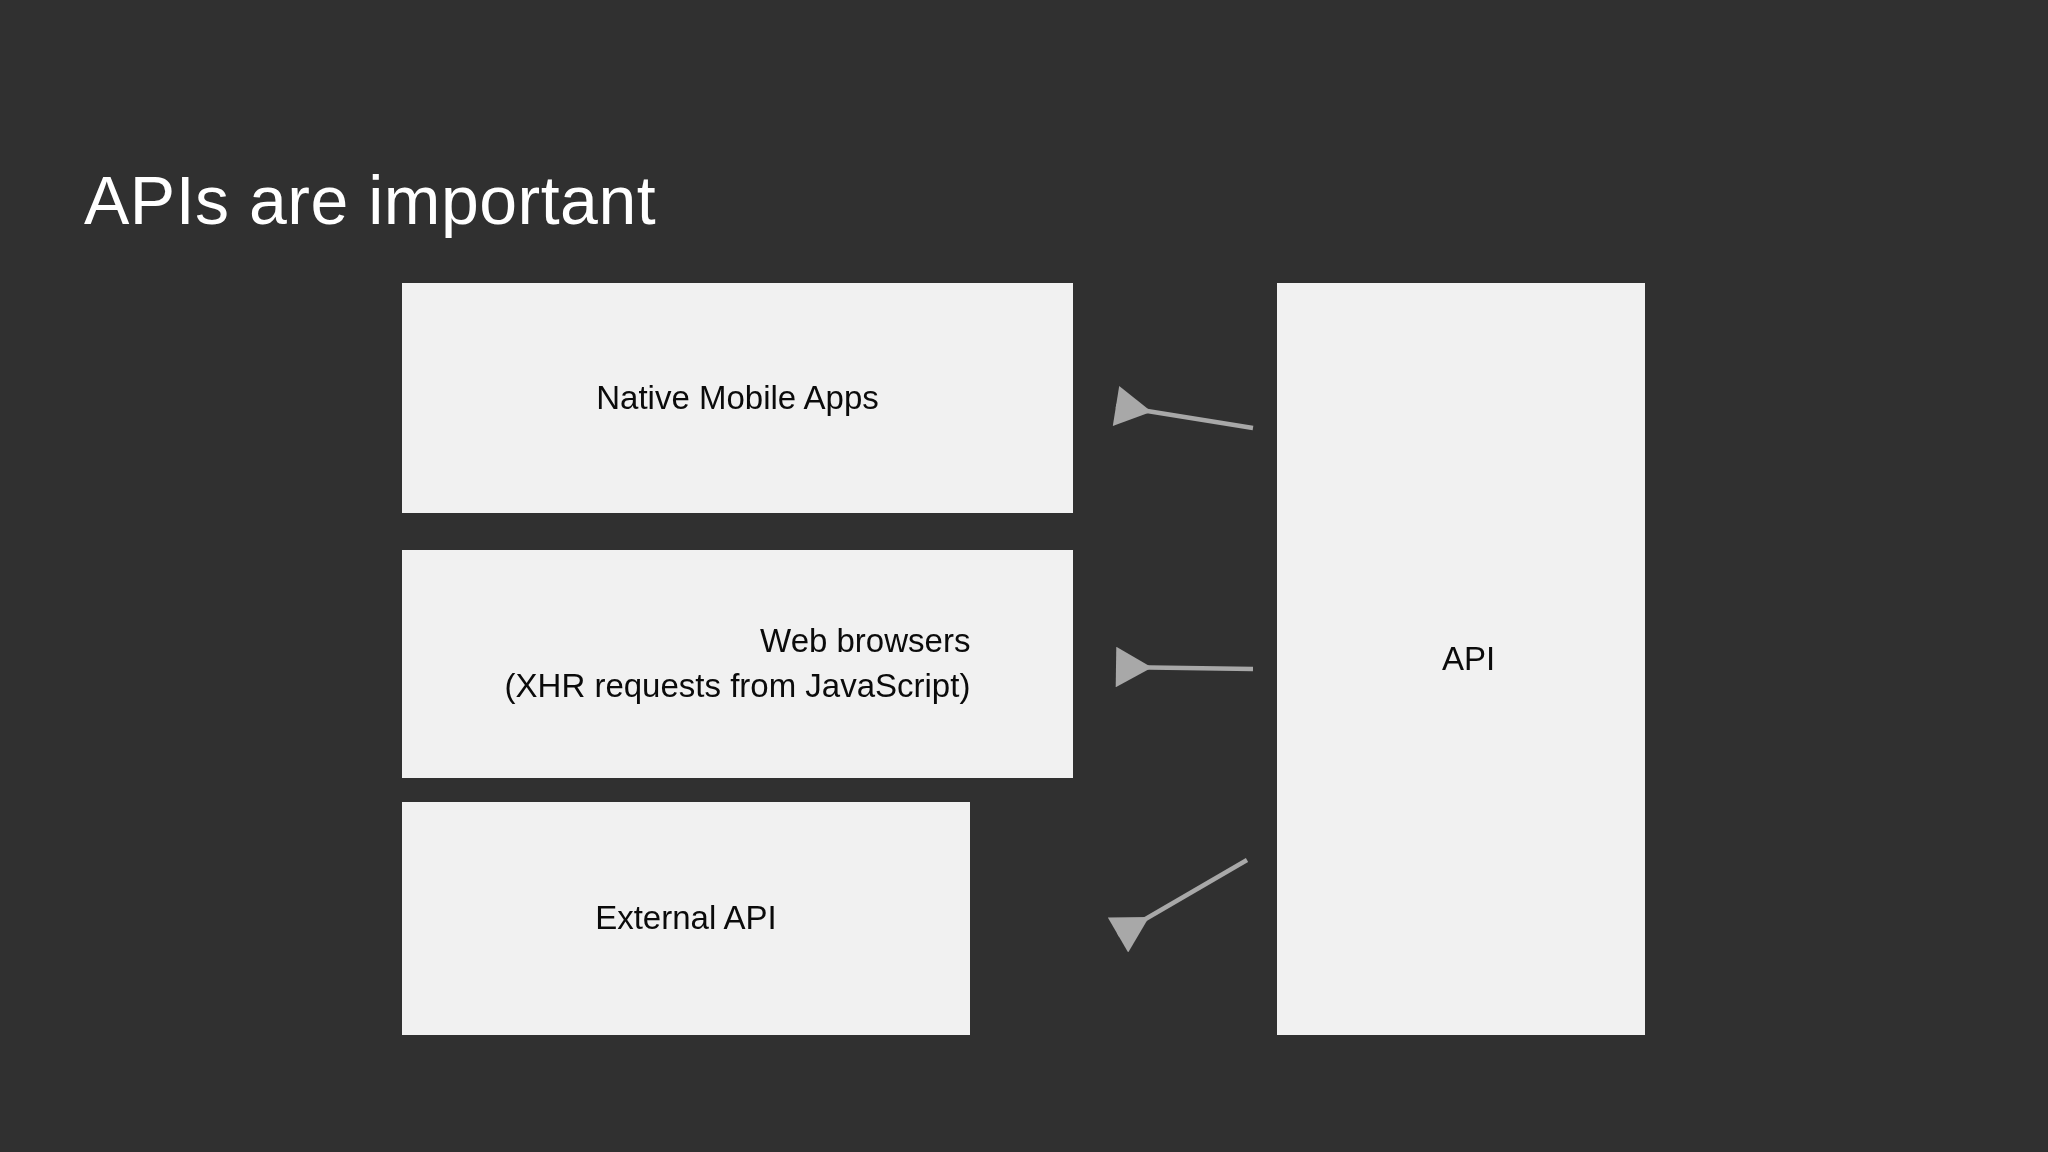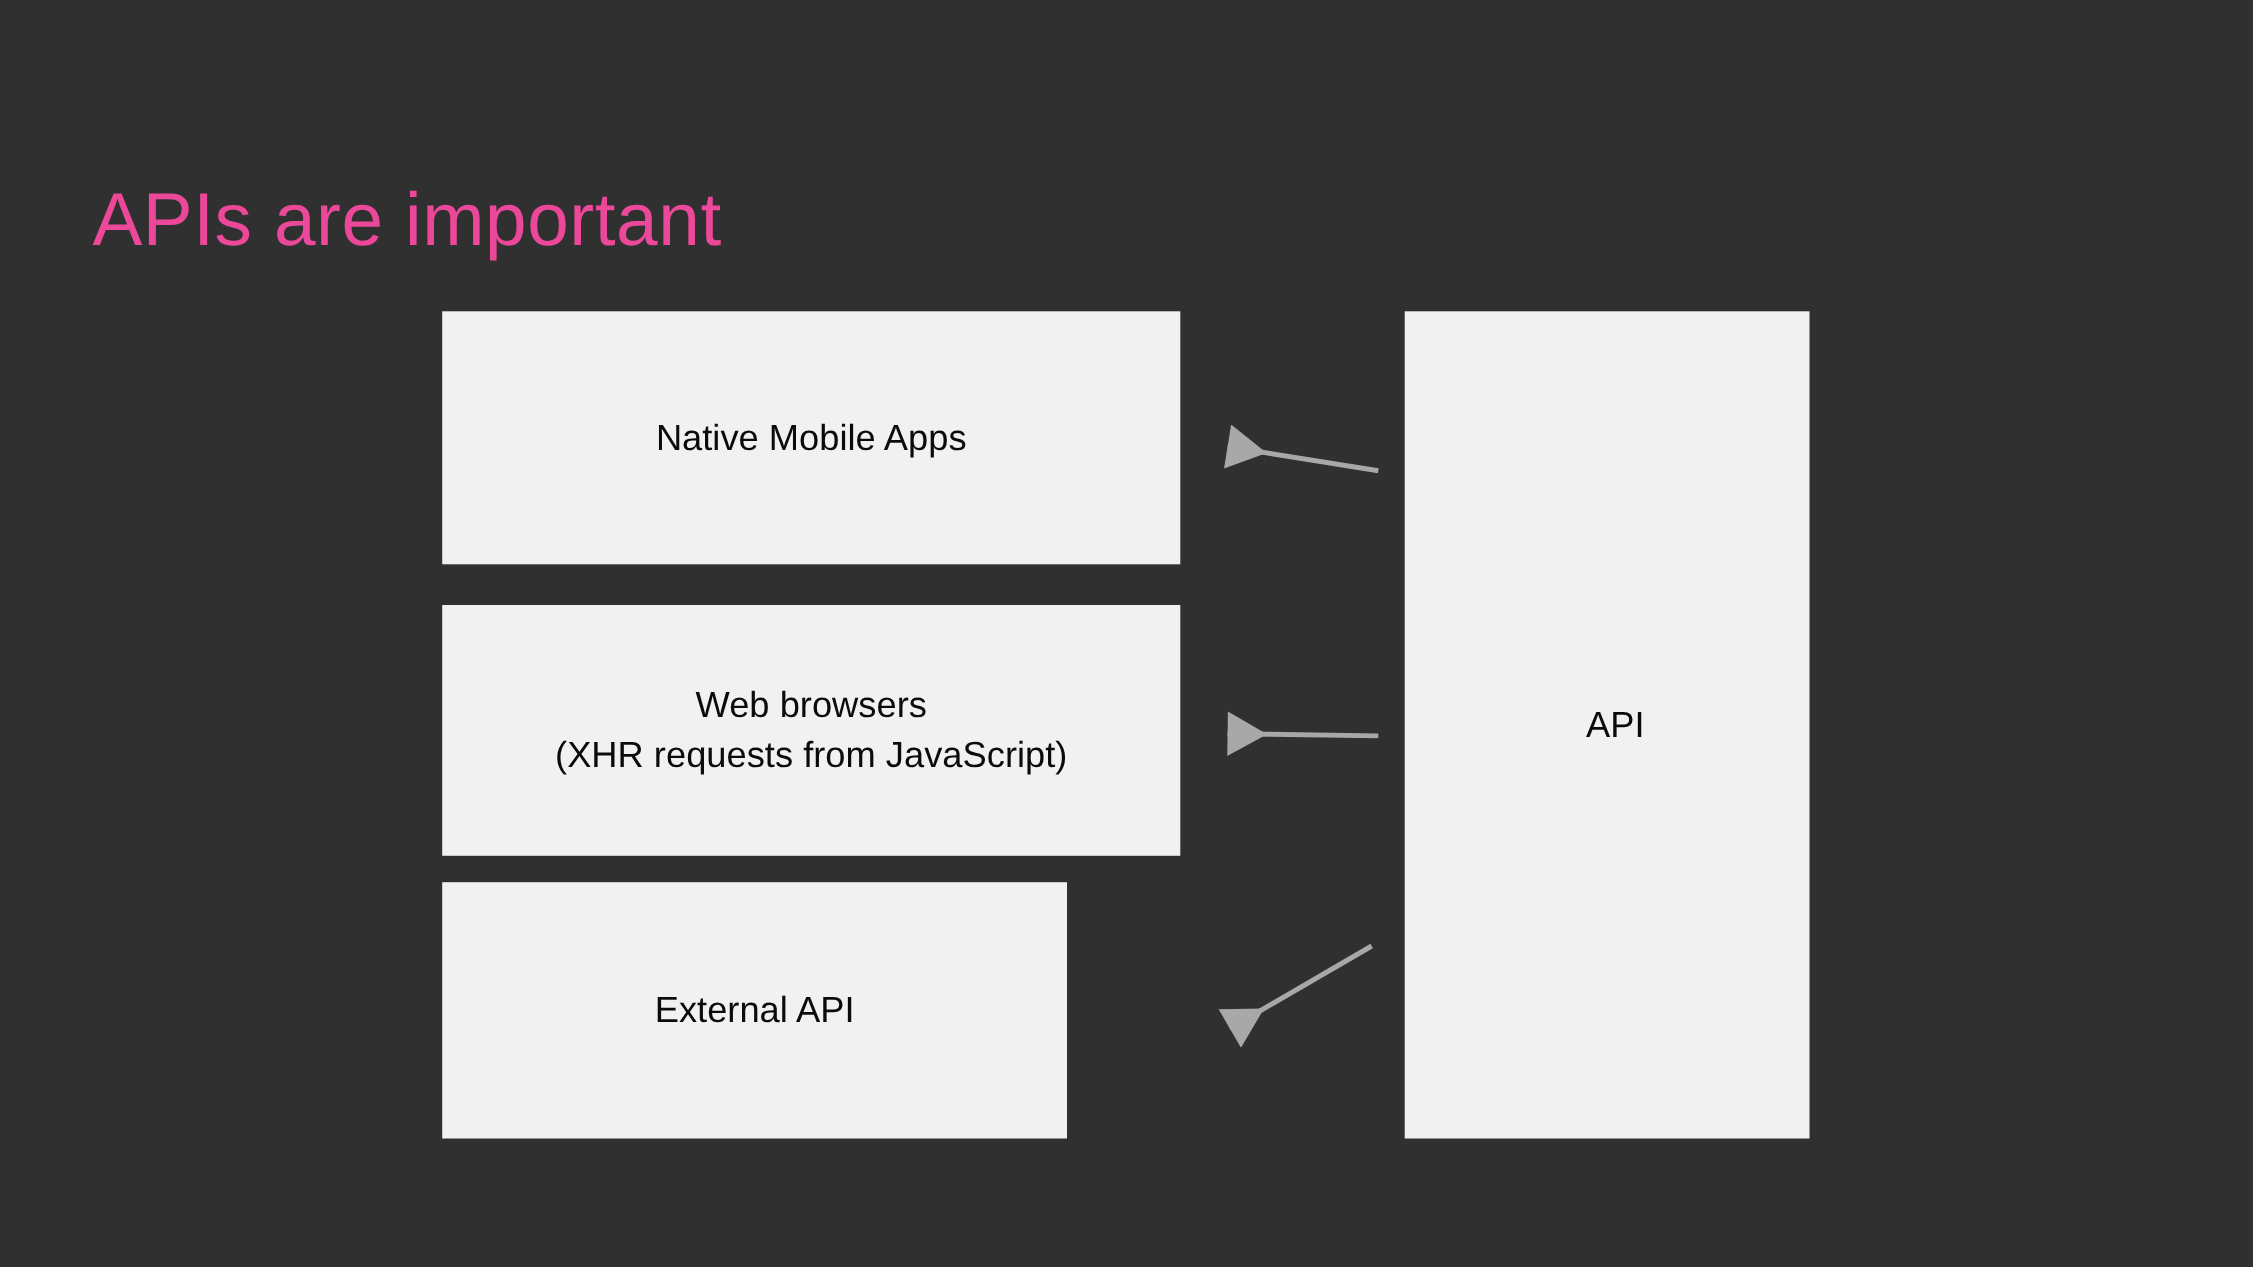--- a/index.html
+++ b/index.html
@@ -21,41 +21,42 @@
   }
   .slide-title {
     position: absolute;
     left: 84px;
     top: 120px;
     font-family: "Liberation Sans", sans-serif;
     font-weight: 300;
     font-size: 68px;
     line-height: 1.0;
     letter-spacing: 0.5px;
-    color: #ec4899;
+    color: #ffffff;
     white-space: nowrap;
   }
   .node-box {
     position: absolute;
     background: #f1f1f1;
     box-sizing: border-box;
     display: flex;
     align-items: center;
     justify-content: center;
     text-align: center;
     color: #0b0b0b;
     font-family: "Liberation Sans", sans-serif;
     font-size: 33px;
     line-height: 1.35;
     font-weight: 400;
   }
   .node-label {
     display: block;
     padding: 0 16px;
     white-space: pre-line;
+    text-align: right;
   }
   
   #box-native {
     left: 402px;
     top: 283px;
     width: 671px;
     height: 230px;
   }
   #box-web {
     left: 402px;

